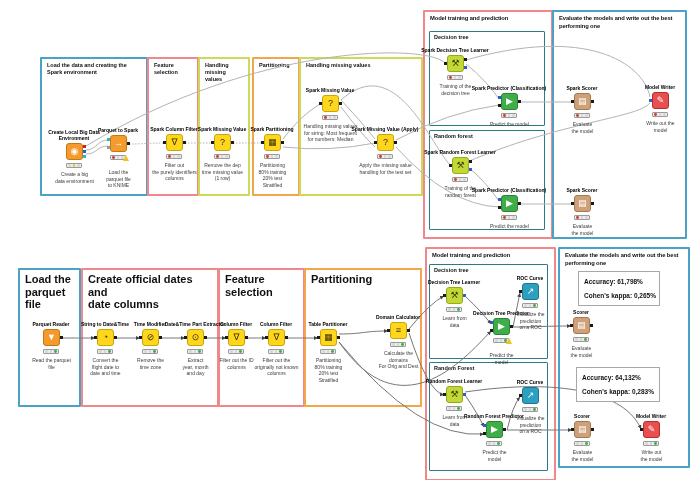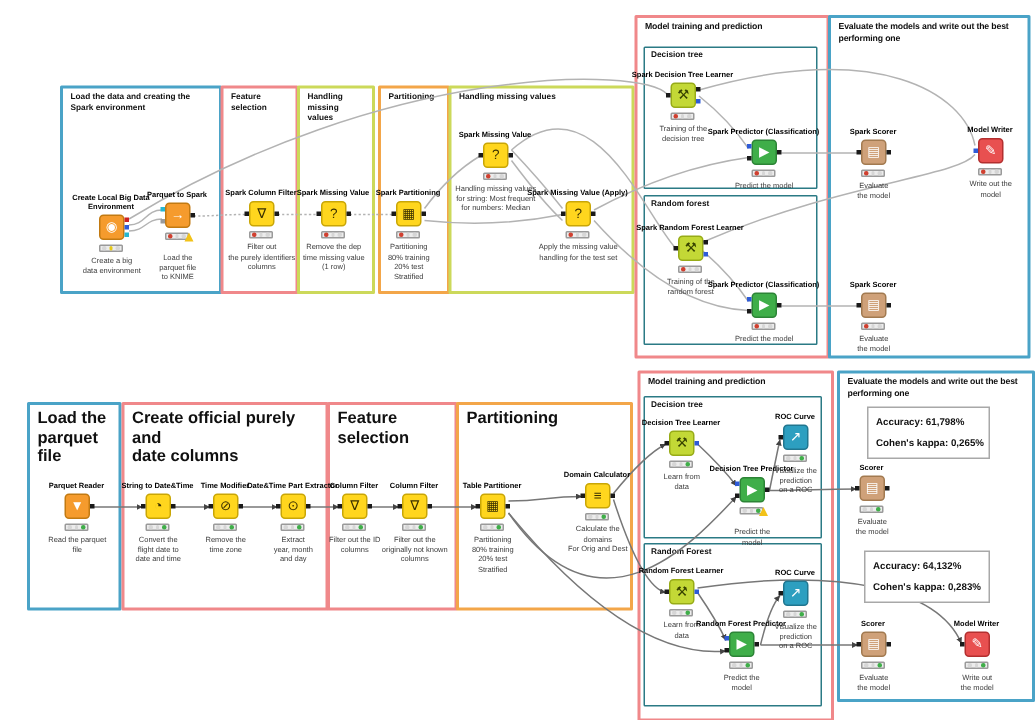--- a/index.html
+++ b/index.html
@@ -73,21 +73,21 @@
     </div>
     <div class="group" style="left: 552px; top: 10px; width: 131px; height: 225px; border-color: rgb(74, 163, 199);">
       <div class="gtitle md">Evaluate the models and write out the best
 performing one</div>
     </div>
     <div class="group" style="left: 18px; top: 268px; width: 59px; height: 135px; border-color: rgb(74, 163, 199);">
       <div class="gtitle big">Load the
 parquet file</div>
     </div>
     <div class="group" style="left: 81px; top: 268px; width: 134px; height: 135px; border-color: rgb(240, 136, 138);">
-      <div class="gtitle big">Create official purely and
+      <div class="gtitle big">Create official dates and
 date columns</div>
     </div>
     <div class="group" style="left: 218px; top: 268px; width: 83px; height: 135px; border-color: rgb(240, 136, 138);">
       <div class="gtitle big">Feature selection</div>
     </div>
     <div class="group" style="left: 304px; top: 268px; width: 114px; height: 135px; border-color: rgb(243, 166, 73);">
       <div class="gtitle big">Partitioning</div>
     </div>
     <div class="group" style="left: 425px; top: 247px; width: 127px; height: 230px; border-color: rgb(240, 136, 138);">
       <div class="gtitle md">Model training and prediction</div>

